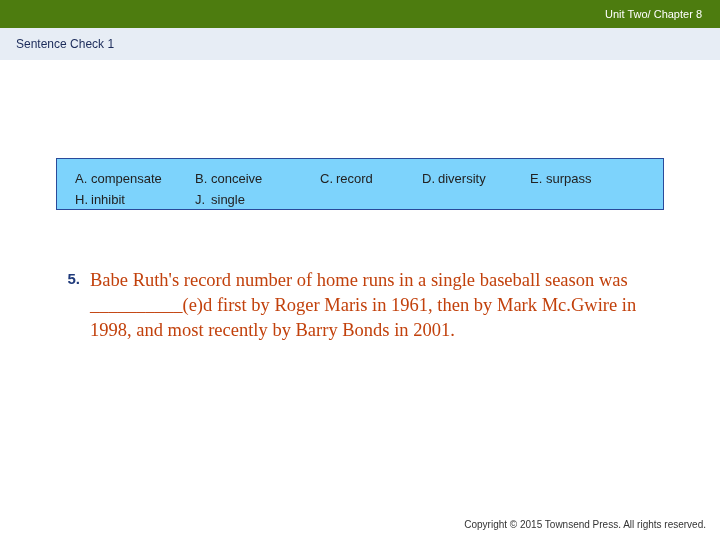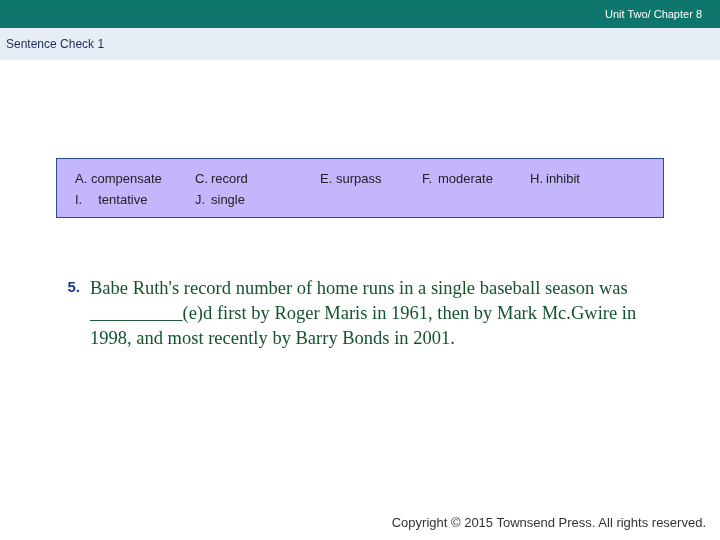--- a/index.html
+++ b/index.html
@@ -7,47 +7,47 @@
     width: 720px;
     height: 540px;
     background: #fff;
     font-family: Arial, Helvetica, sans-serif;
     position: relative;
     overflow: hidden;
   }
   .header-bar {
     width: 100%;
     height: 28px;
-    background: #0f766e;
+    background: #4d7c0f;
     display: flex;
     justify-content: flex-end;
     align-items: center;
     padding-right: 18px;
   }
   .header-bar span {
     color: #fff;
     font-size: 11px;
   }
   .subheader-bar {
     width: 100%;
     height: 32px;
     background: #e7edf5;
     display: flex;
     align-items: center;
-    padding-left: 6px;
+    padding-left: 16px;
   }
   .subheader-bar span {
     color: #1b2b5a;
     font-size: 12px;
   }
   .word-box {
     margin: 98px 56px 0 56px;
     border: 1.5px solid #2a4a9a;
-    background: #c4b5fd;
-    padding: 12px 18px 10px 18px;
+    background: #7dd3fc;
+    padding: 12px 18px 2px 18px;
   }
   .word-grid {
     display: grid;
     grid-template-columns: 120px 125px 102px 108px 85px;
     row-gap: 6px;
     font-size: 13px;
     color: #222;
   }
   .word-cell { white-space: nowrap; }
   .word-letter { display: inline-block; width: 16px; }
@@ -63,50 +63,50 @@
     color: #1f3a7a;
     padding-right: 10px;
     flex-shrink: 0;
     font-family: Arial, sans-serif;
     padding-top: 2px;
   }
   .q-text {
     font-family: "Times New Roman", Times, serif;
     font-size: 18.5px;
     line-height: 1.35;
-    color: #14532d;
+    color: #c2410c;
   }
   .footer {
     position: absolute;
     bottom: 10px;
     right: 14px;
-    font-size: 13px;
+    font-size: 10px;
     color: #333;
     text-align: center;
   }
 </style>
 </head>
 <body>
 
 <div class="header-bar">
   <span>Unit Two/ Chapter 8</span>
 </div>
 
 <div class="subheader-bar">
   <span>Sentence Check 1</span>
 </div>
 
 <div class="word-box">
   <div class="word-grid">
     <div class="word-cell"><span class="word-letter">A.</span><span>compensate</span></div>
+    <div class="word-cell"><span class="word-letter">B.</span><span>conceive</span></div>
     <div class="word-cell"><span class="word-letter">C.</span><span>record</span></div>
+    <div class="word-cell"><span class="word-letter">D.</span><span>diversity</span></div>
     <div class="word-cell"><span class="word-letter">E.</span><span>surpass</span></div>
-    <div class="word-cell"><span class="word-letter">F.</span><span>moderate</span></div>
     <div class="word-cell"><span class="word-letter">H.</span><span>inhibit</span></div>
-    <div class="word-cell"><span class="word-letter">I.</span>&nbsp;&nbsp;<span>tentative</span></div>
     <div class="word-cell"><span class="word-letter">J.</span><span>single</span></div>
   </div>
 </div>
 
 <div class="question-area">
   <div class="q-number">5.</div>
   <div class="q-text">Babe Ruth's record number of home runs in a single baseball season was __________(e)d  first by Roger Maris in 1961, then by Mark Mc.Gwire in 1998, and most recently by Barry Bonds in 2001.</div>
 </div>
 
 <div class="footer">Copyright © 2015 Townsend Press. All rights reserved.</div>

